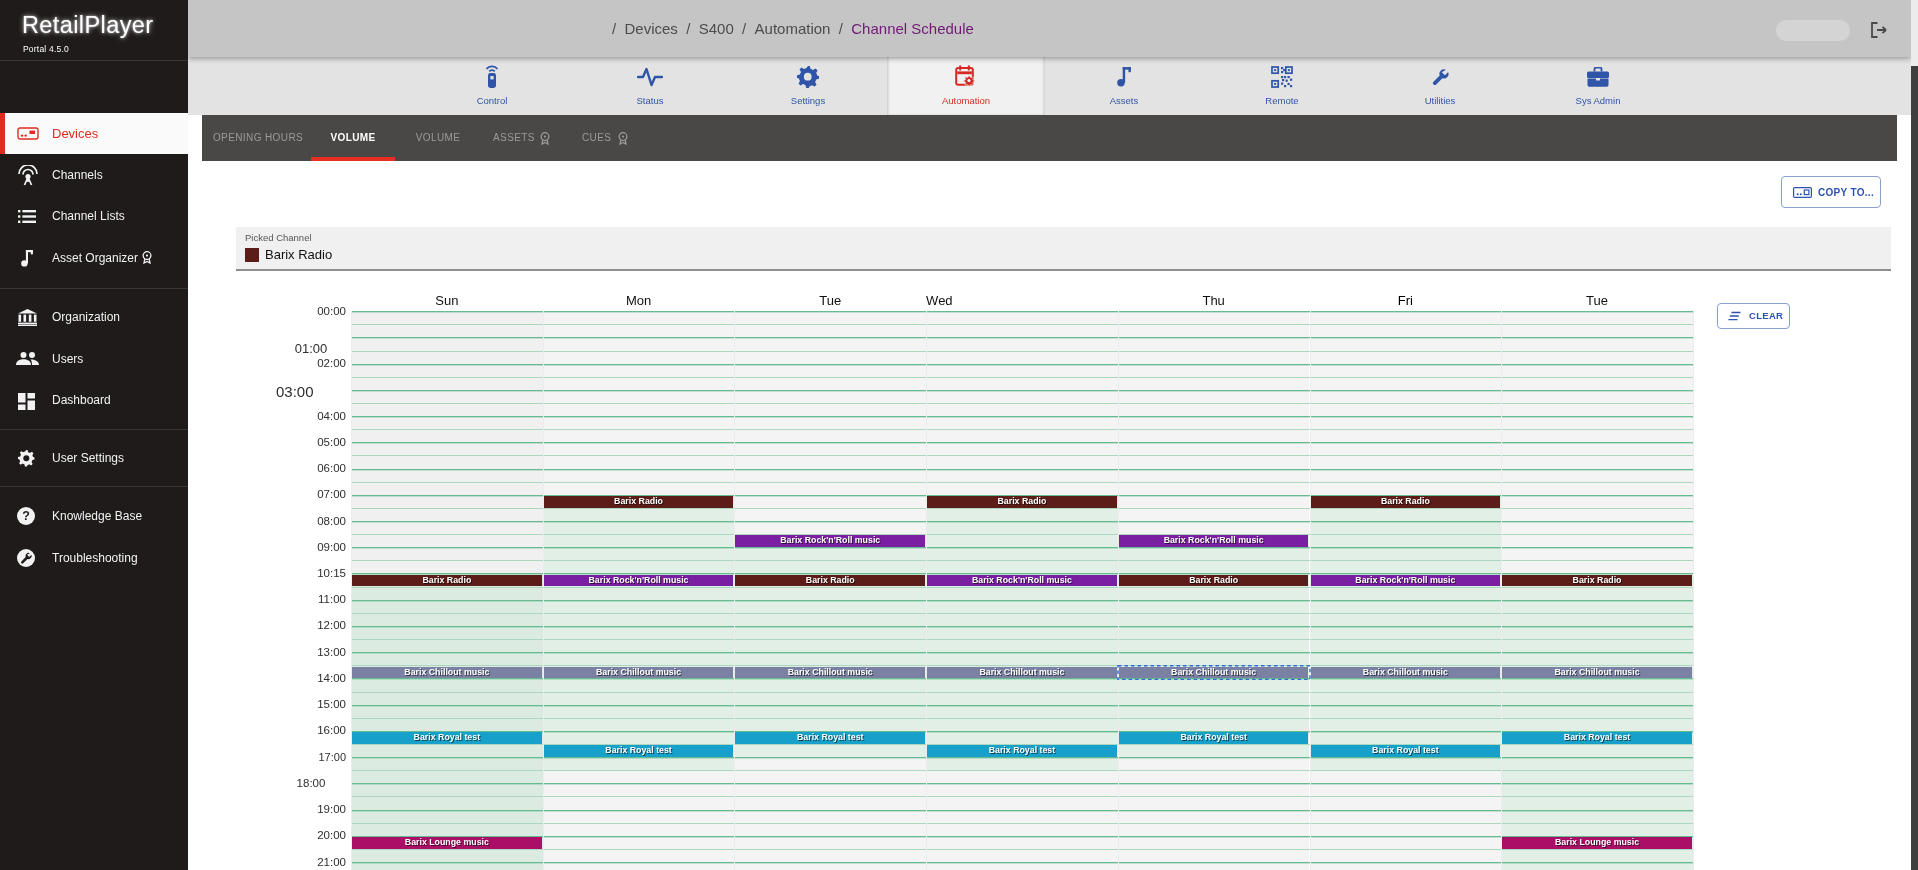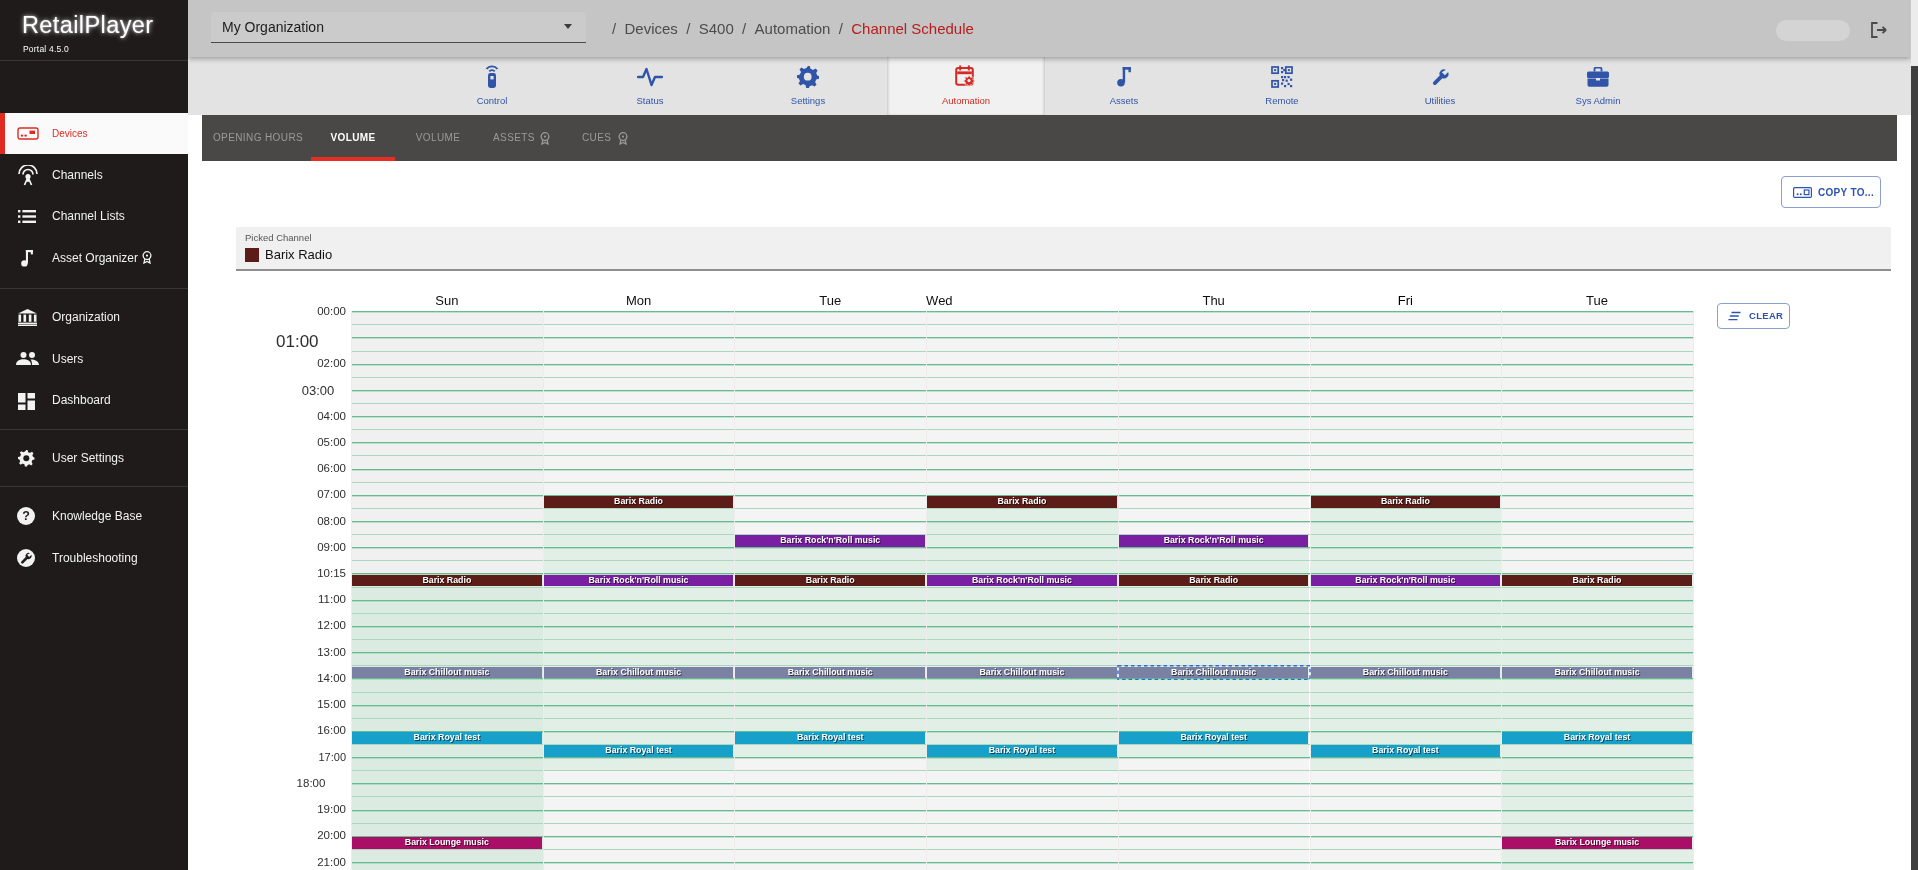--- a/index.html
+++ b/index.html
@@ -9,21 +9,21 @@
 </style></head>
 <body>
 
 <div class="abs" style="left:0;top:0;width:188px;height:870px;background:#1f1b1b;z-index:5">
   <div class="abs" style="left:22px;top:12px;color:#fff;font-size:23.5px;letter-spacing:.4px;
     text-shadow:0 0 5px rgba(255,255,255,.75),0 0 2px rgba(255,255,255,.5)">RetailPlayer</div>
   <div class="abs" style="left:23px;top:44px;color:#fff;font-size:8.5px;letter-spacing:.2px">Portal 4.5.0</div>
   <div class="abs" style="left:0;top:60px;width:188px;height:1px;background:#3a3636"></div>
 
   <div class="abs" style="left:0;top:113px;width:188px;height:41px;background:#fafafa;border-left:5px solid #e02b20"></div>
-  <div class="abs" style="left:52px;top:113px;height:27px;line-height:41px;color:#e02b20;font-size:10px">Devices</div>
+  <div class="abs" style="left:52px;top:113px;height:27px;line-height:41px;color:#e02b20;font-size:13px">Devices</div>
   <svg class="abs" style="left:17px;top:127px" width="22" height="13" viewBox="0 0 22 13" fill="none" stroke="#e02b20" stroke-width="1.4">
     <rect x="1" y="1" width="20" height="11" rx="2"></rect>
     <rect x="12.5" y="3.6" width="5.5" height="3.4" fill="#e02b20" stroke="none"></rect>
     <circle cx="5" cy="8.6" r="1.2" fill="#e02b20" stroke="none"></circle>
       <circle cx="8.6" cy="8.6" r="1.2" fill="#e02b20" stroke="none"></circle>
   </svg>
 
   <div class="abs" style="left:52px;top:155px;height:41px;line-height:41px;color:#f2f2f2;font-size:12px">Channels</div>
   <svg class="abs" style="left:16px;top:165px" width="24" height="21" viewBox="0 0 24 21">
     <g stroke="#f2f2f2" stroke-width="1.7" fill="none">
@@ -103,25 +103,21 @@
   </svg>
 
   <div class="abs" style="left:52px;top:538px;height:41px;line-height:41px;color:#f2f2f2;font-size:12px">Troubleshooting</div>
   <svg class="abs" style="left:17px;top:549px" width="18" height="18" viewBox="0 0 18 18">
     <circle cx="9" cy="9" r="9" fill="#f2f2f2"></circle>
     <path d="M12.9 4.2 a3.1 3.1 0 0 0 -4.2 3.9 L4.4 12.4 a1.25 1.25 0 0 0 1.8 1.8 L10.5 9.9 a3.1 3.1 0 0 0 3.9 -4.2 L12.2 7.9 L10.1 5.8 Z" fill="#1f1b1b"></path>
   </svg>
 </div>
 
 <div class="abs" style="left:188px;top:0;width:1723px;height:57px;background:#c5c5c5;z-index:4;box-shadow:0 2px 5px rgba(0,0,0,.30)">
-  <div class="abs" style="left:23px;top:12px;width:375px;height:31px;background:#cbcbcb;border-bottom:1px solid #4a4a4a;border-radius:4px 4px 0 0">
-    <div class="abs" style="left:11px;top:0;height:30px;line-height:30px;font-size:14px;color:#1c1c1c">My Organization</div>
-    <div class="abs" style="right:14px;top:12px;width:0;height:0;border-left:4.5px solid transparent;border-right:4.5px solid transparent;border-top:5.5px solid #3c3c3c"></div>
-  </div>
-  <div class="abs" style="left:424px;top:0;height:57px;line-height:57px;font-size:15px;color:#4c4c4c;white-space:nowrap">/&nbsp;&nbsp;Devices&nbsp;&nbsp;/&nbsp;&nbsp;S400&nbsp;&nbsp;/&nbsp;&nbsp;Automation&nbsp;&nbsp;/&nbsp;&nbsp;<span style="color:#b91c1c">Channel Schedule</span></div>
+  <div class="abs" style="left:424px;top:0;height:57px;line-height:57px;font-size:15px;color:#4c4c4c;white-space:nowrap">/&nbsp;&nbsp;Devices&nbsp;&nbsp;/&nbsp;&nbsp;S400&nbsp;&nbsp;/&nbsp;&nbsp;Automation&nbsp;&nbsp;/&nbsp;&nbsp;<span style="color:#701a75">Channel Schedule</span></div>
   <div class="abs" style="left:1588px;top:20px;width:74px;height:21px;border-radius:10.5px;background:#d4d4d4"></div>
   <svg class="abs" style="left:1683px;top:22px" width="17" height="16" viewBox="0 0 17 16" fill="none" stroke="#4a4a4a" stroke-width="1.8">
     <path d="M6.5 1 L1 1 L1 15 L6.5 15"></path>
     <path d="M6 8 L15 8 M15 8 L11.5 4.8 M15 8 L11.5 11.2"></path>
   </svg>
 </div>
 
 <div class="abs" style="left:188px;top:57px;width:1723px;height:58px;background:#e3e3e3;z-index:3">
 
 <div class="abs" style="left:225px;top:6px;width:158px;height:34px;text-align:center"><svg width="20" height="26" viewBox="0 0 20 26" style="display:inline-block">
@@ -368,23 +364,23 @@
       <rect x="1" y="0.8" width="192" height="13.6" fill="none" stroke="#2e6bd6" stroke-width="1.4" stroke-dasharray="3.5,3"></rect>
     </svg>
 <div style="position:absolute;left:351.0px;top:293px;width:191.7px;text-align:center;font-size:13px;color:#101010">Sun</div>
 <div style="position:absolute;left:542.7px;top:293px;width:191.7px;text-align:center;font-size:13px;color:#101010">Mon</div>
 <div style="position:absolute;left:734.4px;top:293px;width:191.7px;text-align:center;font-size:13px;color:#101010">Tue</div>
 <div style="position:absolute;left:926.1px;top:293px;width:191.7px;text-align:left;font-size:13px;color:#101010">Wed</div>
 <div style="position:absolute;left:1117.8px;top:293px;width:191.7px;text-align:center;font-size:13px;color:#101010">Thu</div>
 <div style="position:absolute;left:1309.5px;top:293px;width:191.7px;text-align:center;font-size:13px;color:#000000">Fri</div>
 <div style="position:absolute;left:1501.2px;top:293px;width:191.7px;text-align:center;font-size:13px;color:#101010">Tue</div>
 <div style="position:absolute;left:276px;top:304.7px;width:70px;text-align:right;font-size:11.5px;color:#2e2e2e">00:00</div>
-<div style="position:absolute;left:276px;top:332px;width:70px;text-align:left;font-size:17px;color:#2e2e2e">01:00</div>
+<div style="position:absolute;left:276px;top:341px;width:70px;text-align:center;font-size:13px;color:#2e2e2e">01:00</div>
 <div style="position:absolute;left:276px;top:357.2px;width:70px;text-align:right;font-size:11.5px;color:#2e2e2e">02:00</div>
-<div style="position:absolute;left:283px;top:383.4px;width:70px;text-align:center;font-size:13px;color:#2e2e2e">03:00</div>
+<div style="position:absolute;left:276px;top:383.4px;width:70px;text-align:left;font-size:15px;color:#2e2e2e">03:00</div>
 <div style="position:absolute;left:276px;top:409.6px;width:70px;text-align:right;font-size:11.5px;color:#2e2e2e">04:00</div>
 <div style="position:absolute;left:276px;top:435.8px;width:70px;text-align:right;font-size:11.5px;color:#2e2e2e">05:00</div>
 <div style="position:absolute;left:276px;top:462.1px;width:70px;text-align:right;font-size:11.5px;color:#2e2e2e">06:00</div>
 <div style="position:absolute;left:276px;top:488.3px;width:70px;text-align:right;font-size:11.5px;color:#2e2e2e">07:00</div>
 <div style="position:absolute;left:276px;top:514.5px;width:70px;text-align:right;font-size:11.5px;color:#2e2e2e">08:00</div>
 <div style="position:absolute;left:276px;top:540.8px;width:70px;text-align:right;font-size:11.5px;color:#2e2e2e">09:00</div>
 <div style="position:absolute;left:276px;top:567.0px;width:70px;text-align:right;font-size:11.5px;color:#2e2e2e">10:15</div>
 <div style="position:absolute;left:276px;top:593.2px;width:70px;text-align:right;font-size:11.5px;color:#2e2e2e">11:00</div>
 <div style="position:absolute;left:276px;top:619.4px;width:70px;text-align:right;font-size:11.5px;color:#2e2e2e">12:00</div>
 <div style="position:absolute;left:276px;top:645.7px;width:70px;text-align:right;font-size:11.5px;color:#2e2e2e">13:00</div>

